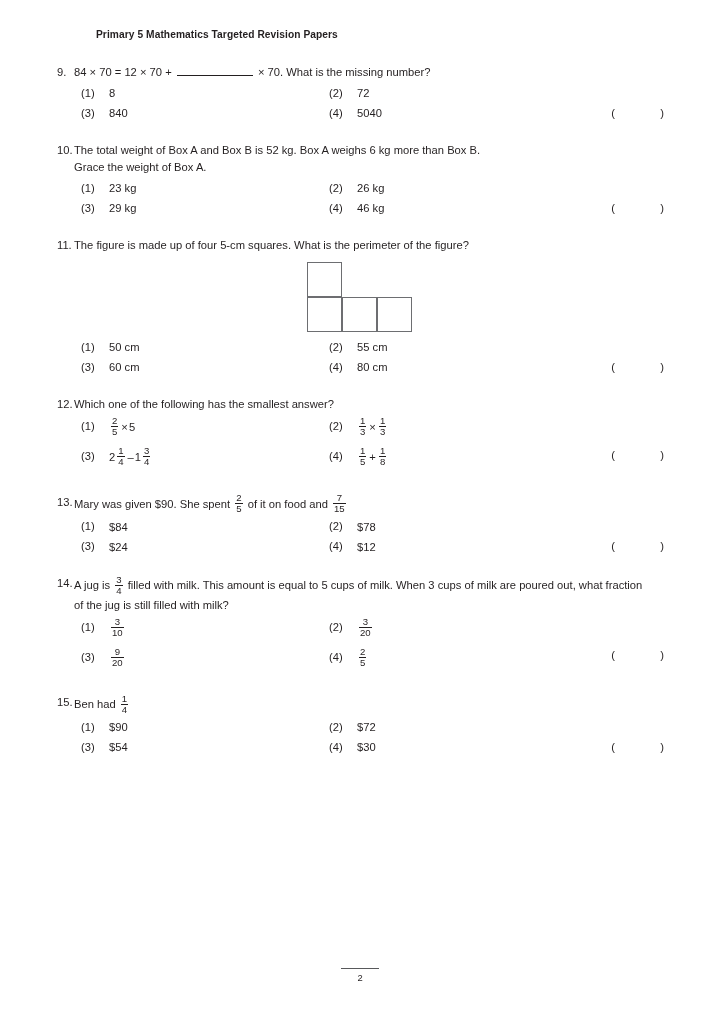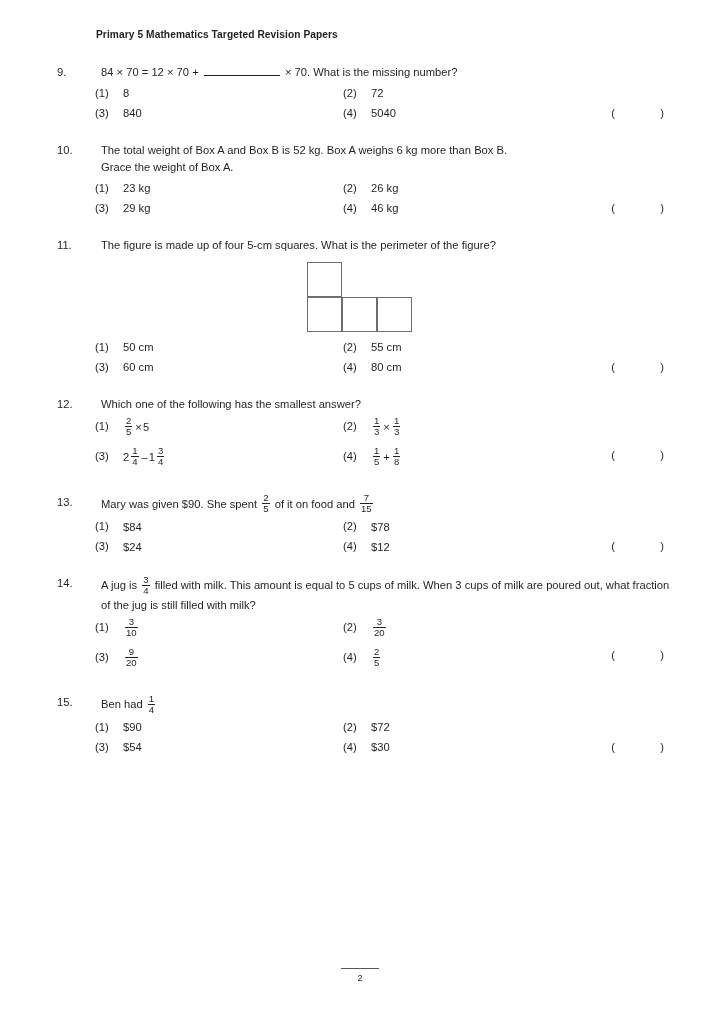--- a/index.html
+++ b/index.html
@@ -50,29 +50,29 @@
     position: absolute;
     left: 57px;
     top: 0;
     width: 28px;
     font-size: 11.2px;
     line-height: 17.5px;
     text-align: left;
     color: #231f20;
   }
   .q-stem {
-    margin-left: 44px;
+    margin-left: 17px;
     font-size: 11.2px;
     line-height: 17.5px;
     max-width: 575px;
     color: #231f20;
   }
 
   .options {
-    margin-left: 38px;
+    margin-left: 24px;
     margin-top: 3px;
     position: relative;
   }
   .opt-row {
     position: relative;
     height: 20px;
     display: block;
   }
   .opt-row.tall { height: 30px; }
   .opt {

